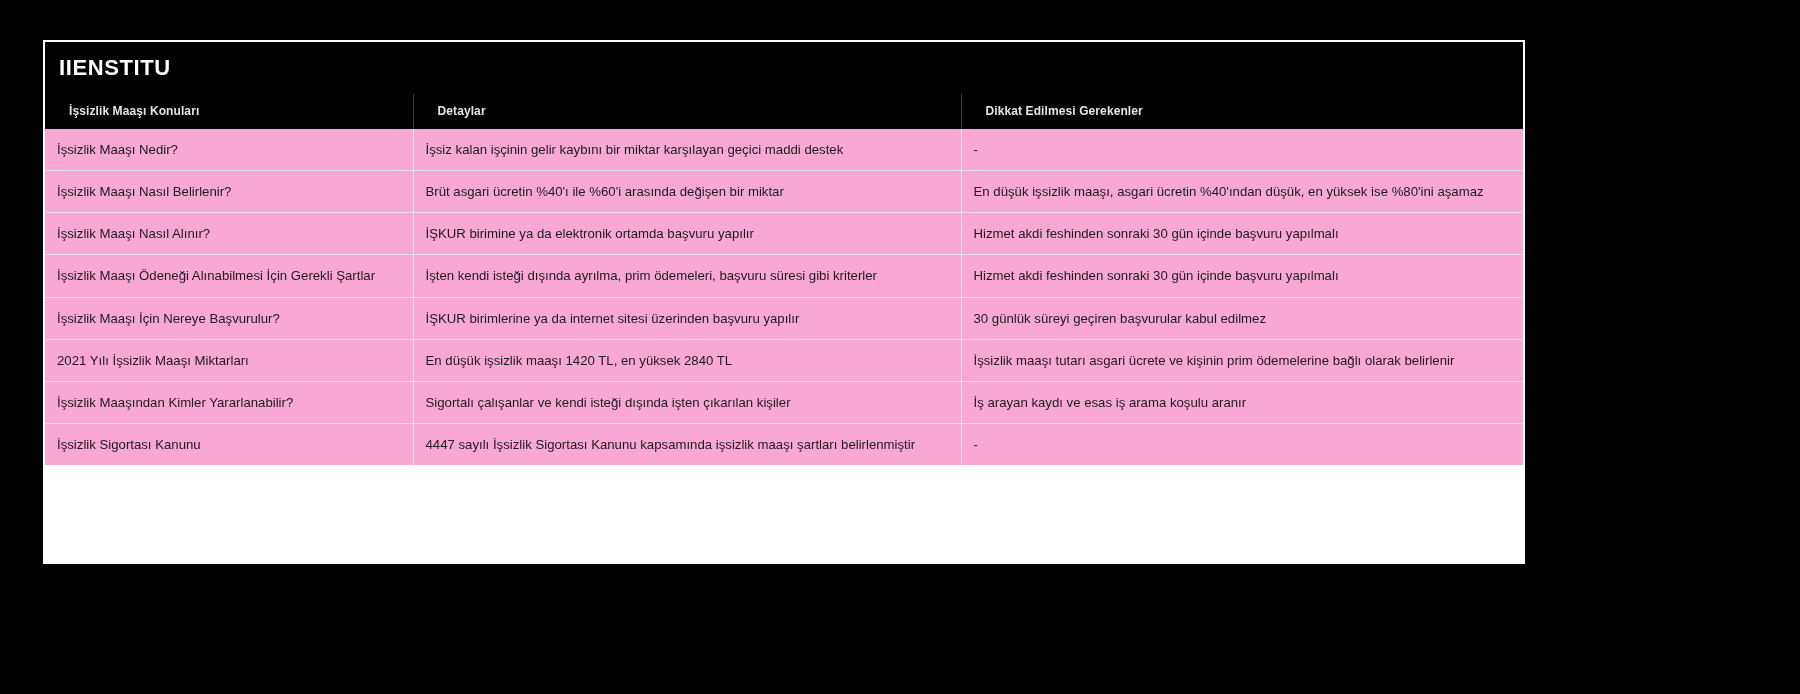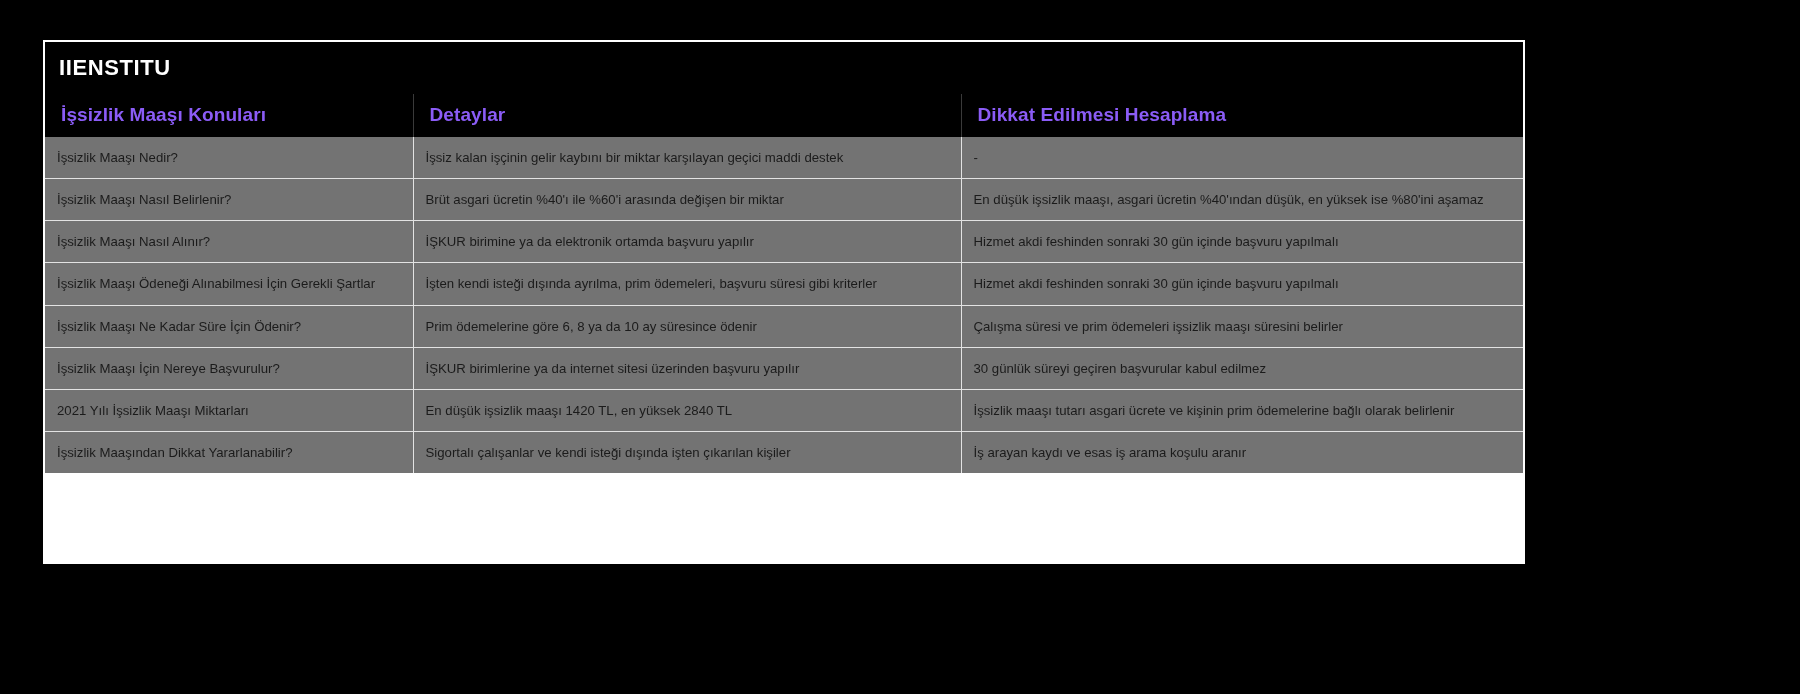--- a/index.html
+++ b/index.html
@@ -55,44 +55,44 @@
 
   table.data-table {
     width: 100%;
     border-collapse: collapse;
     table-layout: fixed;
     background: #ffffff;
   }
 
   table.data-table thead th {
     background: #000000;
-    color: #8b5cf6;
-    font-size: 19px;
+    color: #e5e5e5;
+    font-size: 12px;
     font-weight: 700;
     text-align: left;
-    padding: 10px 12px 11px 16px;
+    padding: 10px 12px 11px 24px;
     border-right: 1px solid #3a3a3a;
     vertical-align: middle;
     box-sizing: border-box;
     letter-spacing: 0.1px;
   }
   table.data-table thead th:last-child {
     border-right: none;
   }
 
   table.data-table tbody td {
     font-size: 13.2px;
     color: #1b1b1b;
     padding: 11px 12px 11px 12px;
     border-bottom: 1px solid #e3e3e3;
     border-right: 1px solid #e3e3e3;
     vertical-align: middle;
     line-height: 1.45;
     box-sizing: border-box;
-    background: #737373;
+    background: #f9a8d4;
   }
   table.data-table tbody td:last-child {
     border-right: none;
   }
   table.data-table tbody tr:last-child td {
     border-bottom: none;
   }
 
   .col-topic  { width: 368px; }
   .col-detail { width: 548px; }
@@ -115,21 +115,21 @@
     <table class="data-table">
       <colgroup>
         <col class="col-topic">
         <col class="col-detail">
         <col class="col-note">
       </colgroup>
       <thead>
         <tr>
           <th>İşsizlik Maaşı Konuları</th>
           <th>Detaylar</th>
-          <th>Dikkat Edilmesi Hesaplama</th>
+          <th>Dikkat Edilmesi Gerekenler</th>
         </tr>
       </thead>
       <tbody>
         <tr>
           <td class="cell-topic">İşsizlik Maaşı Nedir?</td>
           <td class="cell-detail">İşsiz kalan işçinin gelir kaybını bir miktar karşılayan geçici maddi destek</td>
           <td class="cell-note">-</td>
         </tr>
         <tr>
           <td class="cell-topic">İşsizlik Maaşı Nasıl Belirlenir?</td>
@@ -140,36 +140,36 @@
           <td class="cell-topic">İşsizlik Maaşı Nasıl Alınır?</td>
           <td class="cell-detail">İŞKUR birimine ya da elektronik ortamda başvuru yapılır</td>
           <td class="cell-note">Hizmet akdi feshinden sonraki 30 gün içinde başvuru yapılmalı</td>
         </tr>
         <tr>
           <td class="cell-topic">İşsizlik Maaşı Ödeneği Alınabilmesi İçin Gerekli Şartlar</td>
           <td class="cell-detail">İşten kendi isteği dışında ayrılma, prim ödemeleri, başvuru süresi gibi kriterler</td>
           <td class="cell-note">Hizmet akdi feshinden sonraki 30 gün içinde başvuru yapılmalı</td>
         </tr>
         <tr>
-          <td class="cell-topic">İşsizlik Maaşı Ne Kadar Süre İçin Ödenir?</td>
-          <td class="cell-detail">Prim ödemelerine göre 6, 8 ya da 10 ay süresince ödenir</td>
-          <td class="cell-note">Çalışma süresi ve prim ödemeleri işsizlik maaşı süresini belirler</td>
-        </tr>
-        <tr>
           <td class="cell-topic">İşsizlik Maaşı İçin Nereye Başvurulur?</td>
           <td class="cell-detail">İŞKUR birimlerine ya da internet sitesi üzerinden başvuru yapılır</td>
           <td class="cell-note">30 günlük süreyi geçiren başvurular kabul edilmez</td>
         </tr>
         <tr>
           <td class="cell-topic">2021 Yılı İşsizlik Maaşı Miktarları</td>
           <td class="cell-detail">En düşük işsizlik maaşı 1420 TL, en yüksek 2840 TL</td>
           <td class="cell-note">İşsizlik maaşı tutarı asgari ücrete ve kişinin prim ödemelerine bağlı olarak belirlenir</td>
         </tr>
         <tr>
-          <td class="cell-topic">İşsizlik Maaşından Dikkat Yararlanabilir?</td>
+          <td class="cell-topic">İşsizlik Maaşından Kimler Yararlanabilir?</td>
           <td class="cell-detail">Sigortalı çalışanlar ve kendi isteği dışında işten çıkarılan kişiler</td>
           <td class="cell-note">İş arayan kaydı ve esas iş arama koşulu aranır</td>
+        </tr>
+        <tr>
+          <td class="cell-topic">İşsizlik Sigortası Kanunu</td>
+          <td class="cell-detail">4447 sayılı İşsizlik Sigortası Kanunu kapsamında işsizlik maaşı şartları belirlenmiştir</td>
+          <td class="cell-note">-</td>
         </tr>
       </tbody>
     </table>
 
   </div>
 </div>
 
 </body></html>

